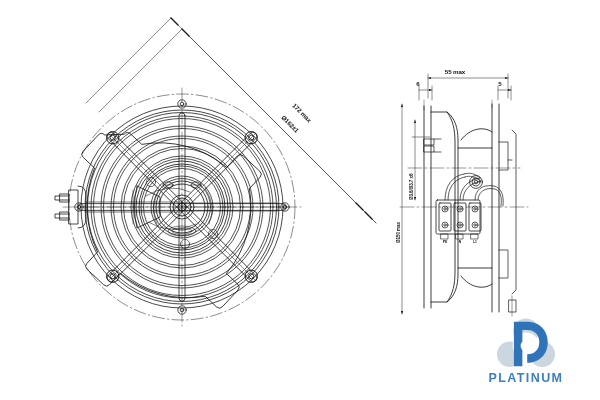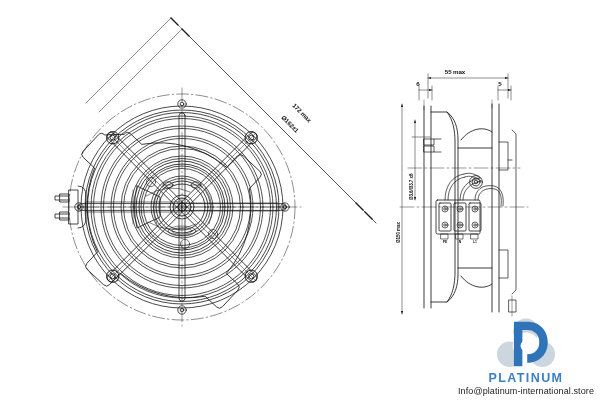--- a/index.html
+++ b/index.html
@@ -433,16 +433,15 @@
 
         <g fill="#2f74b8">
           <path d="M52,6 C72,6 86,20 86,40 C86,60 72,74 52,74
                    L52,60 C64,60 72,52 72,40 C72,28 64,20 52,20
                    L44,20 L44,80 L30,80 L30,6 Z"></path>
         </g>
         <circle cx="50" cy="46" r="9" fill="#ffffff"></circle>
       </svg>
     </div>
     <div class="brand">PLATINUM</div>
-    <div class="mail">Info@platinum-international.store</div>
   </div>
 
 </div>
 
 </body></html>

